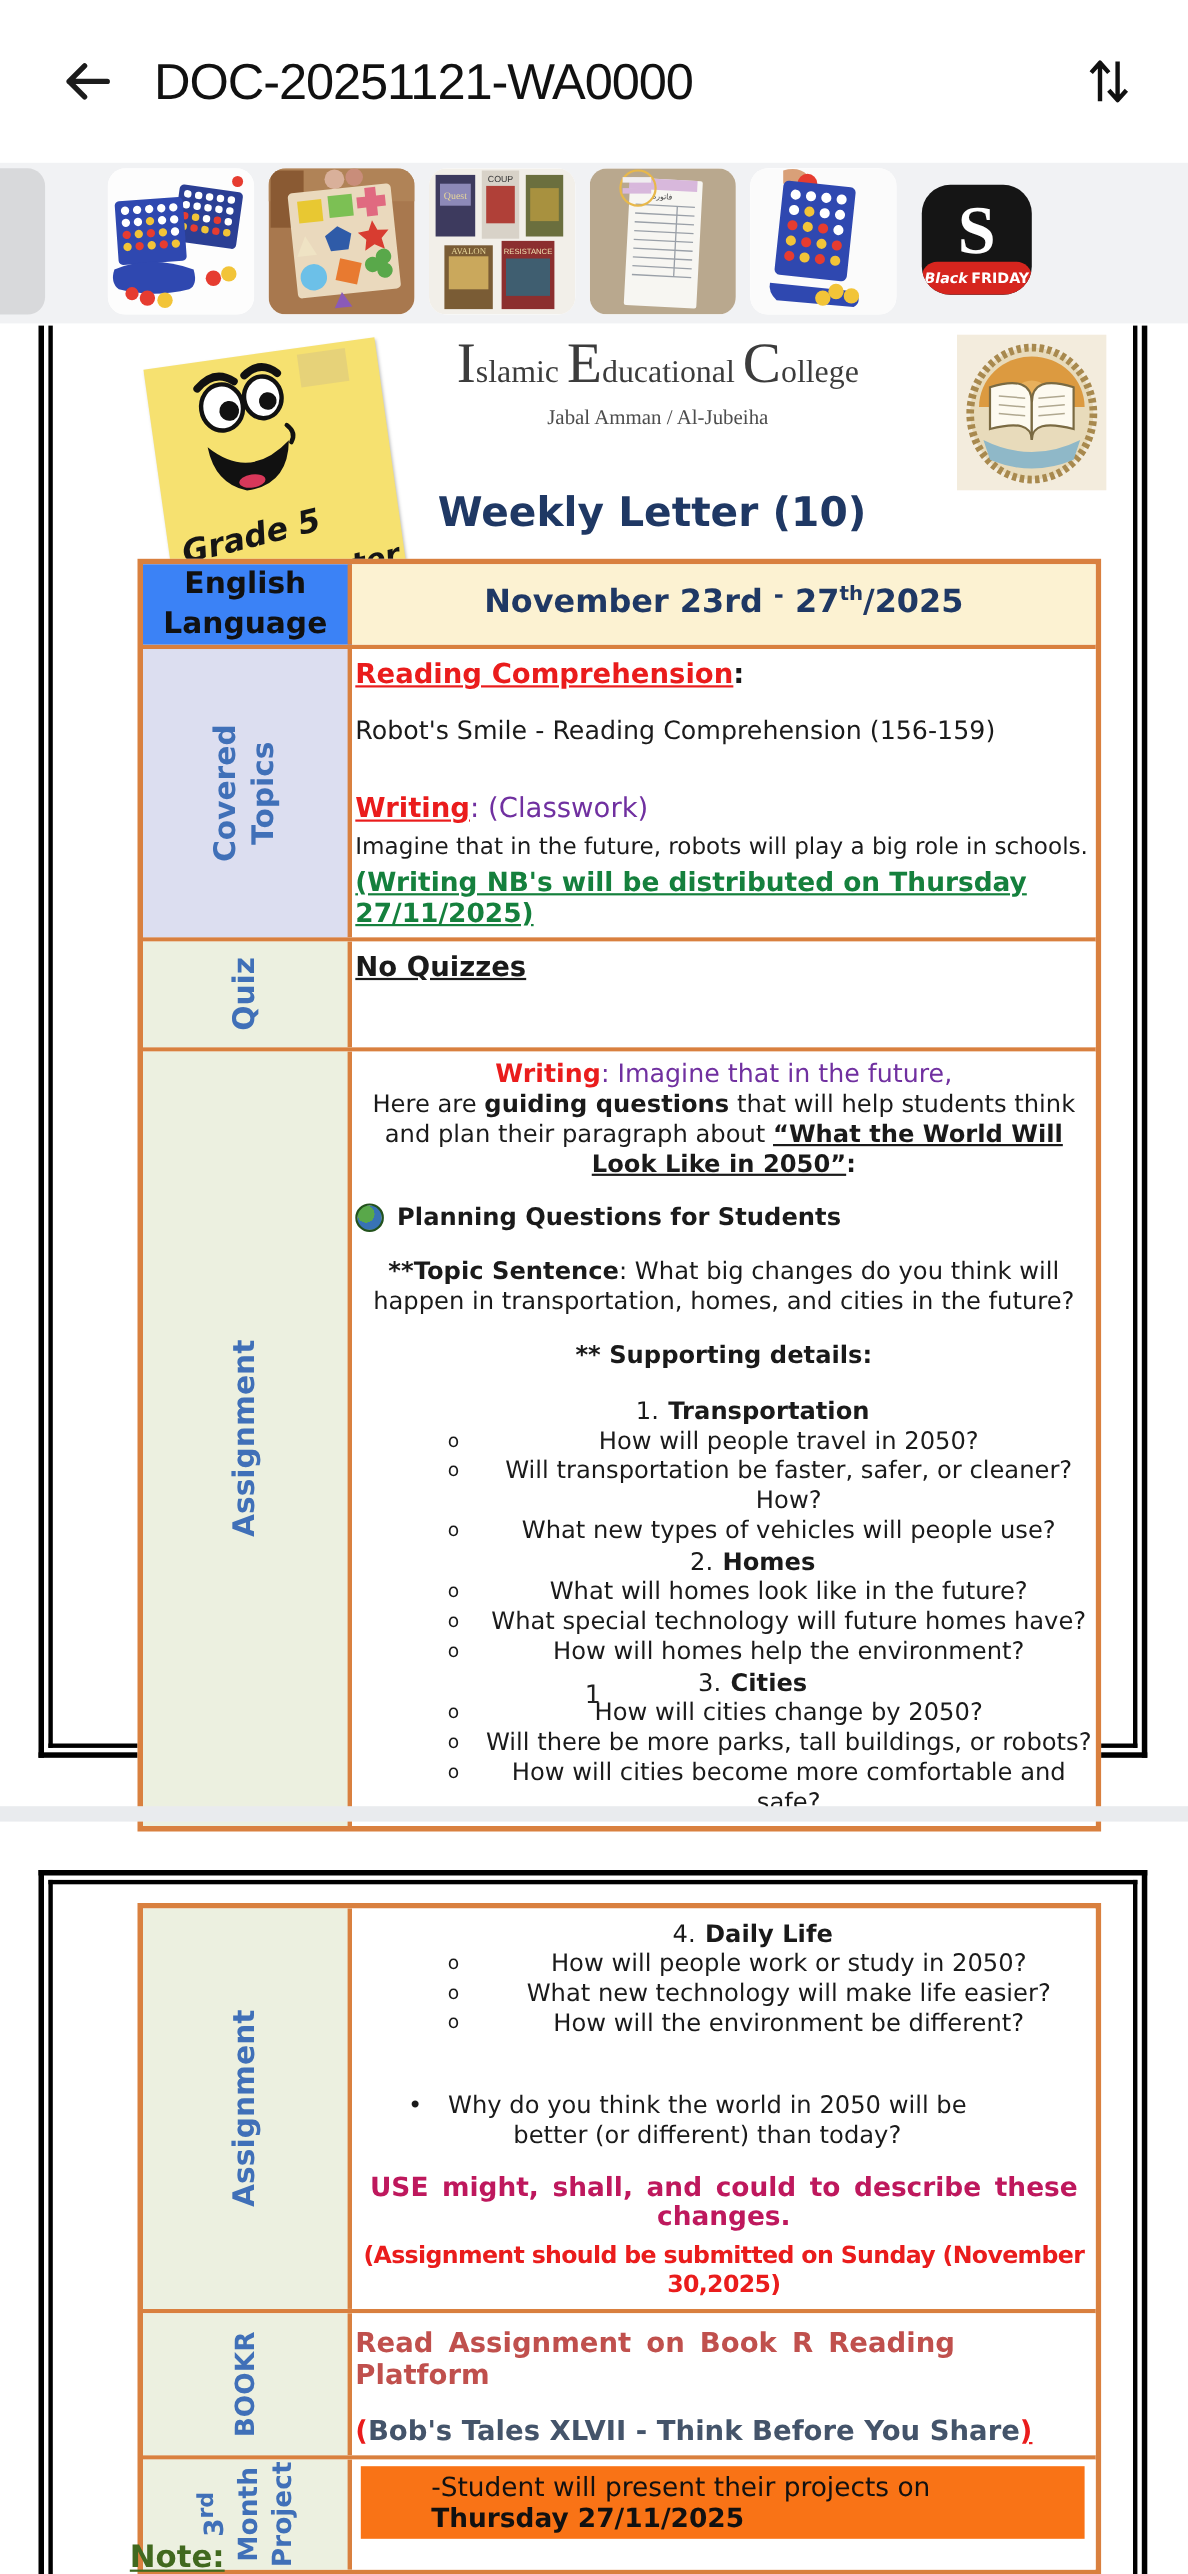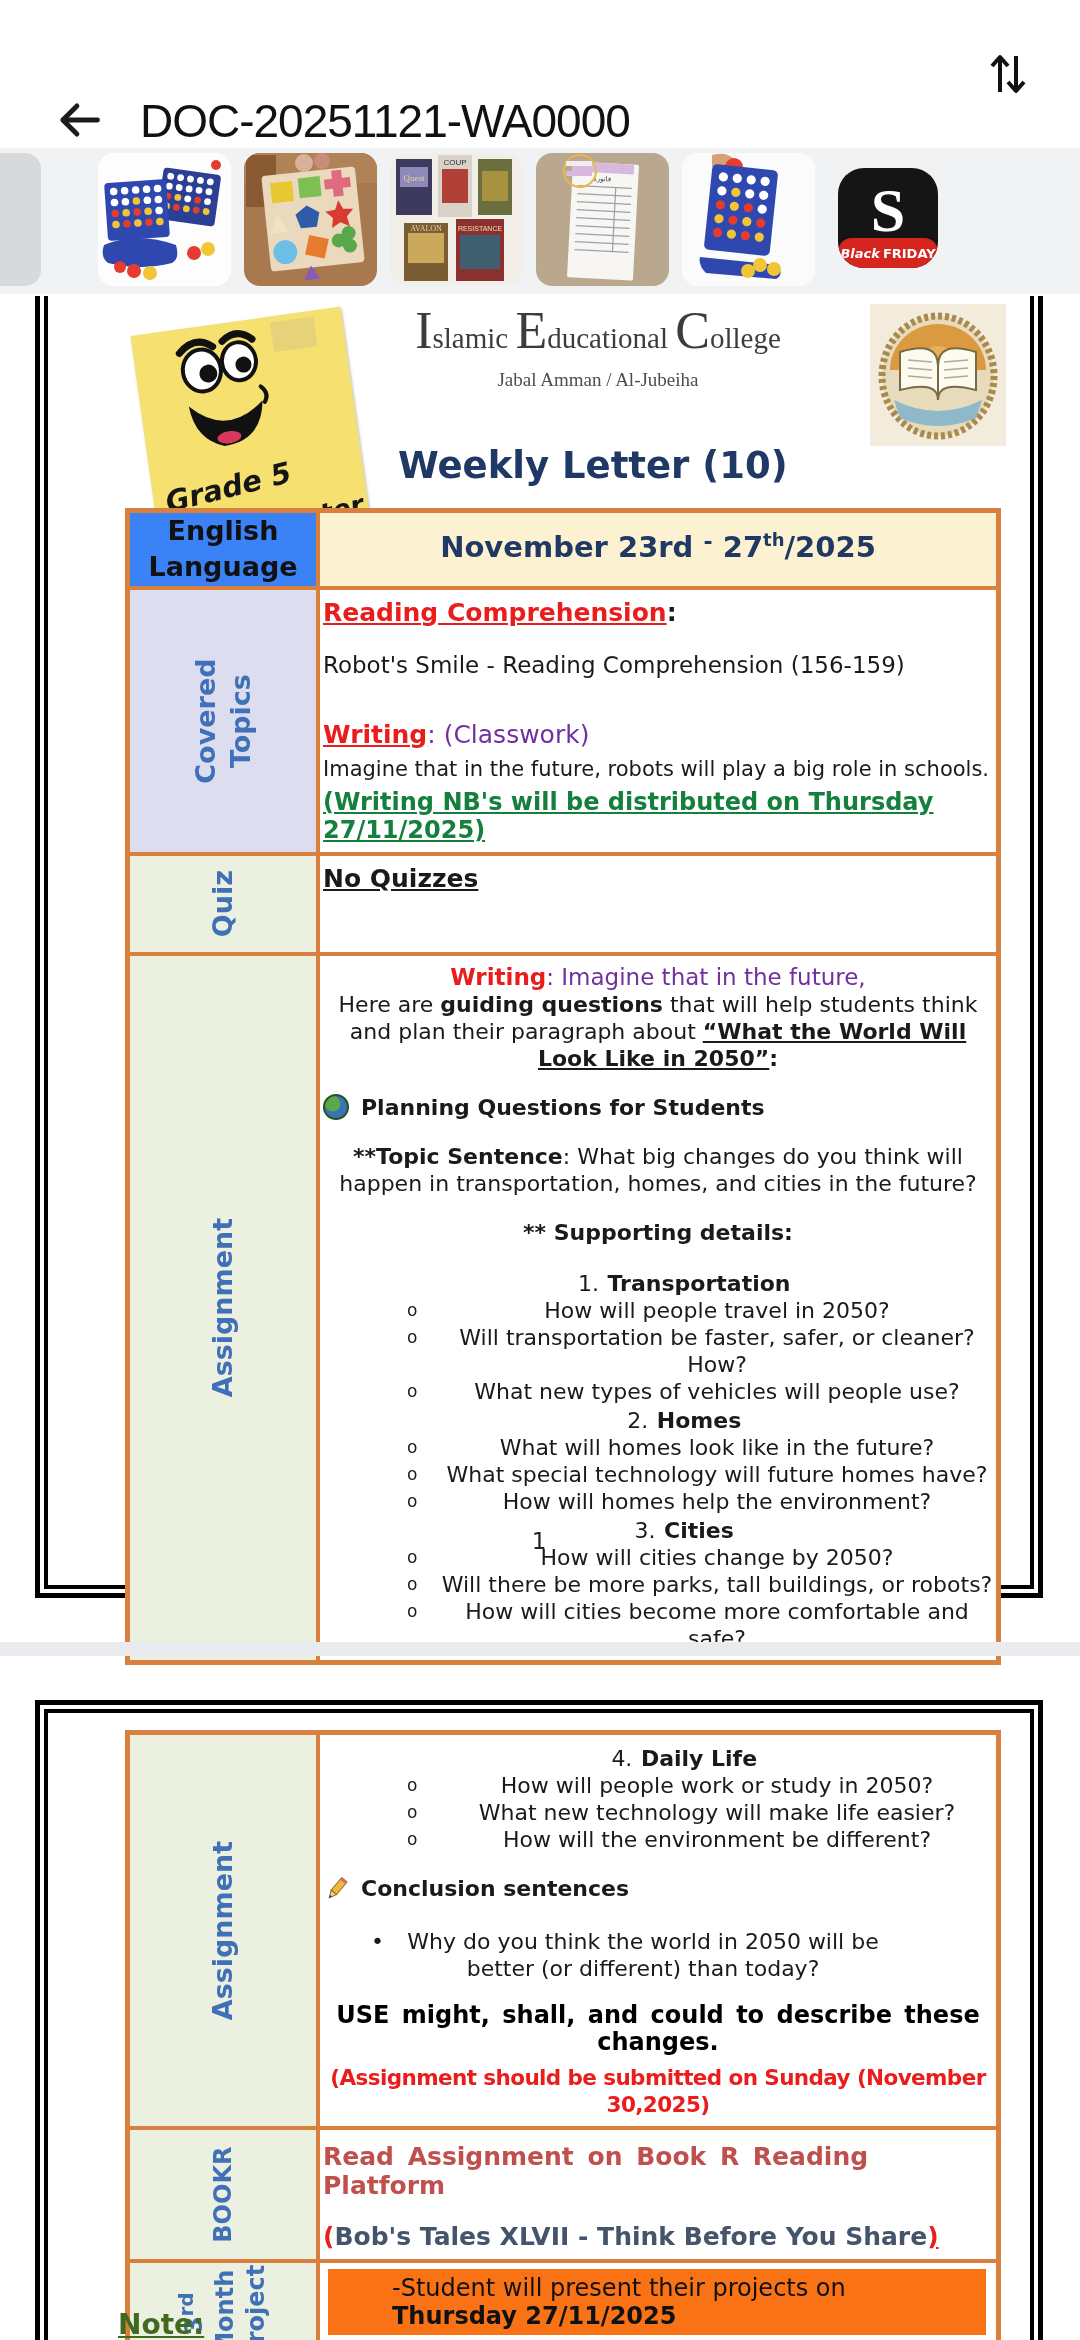--- a/index.html
+++ b/index.html
@@ -1,21 +1,21 @@
 <!DOCTYPE html>
 <html><head>
 <meta charset="utf-8">
 <style>
   * { box-sizing: border-box; margin: 0; padding: 0; }
   html,body { width:1080px; height:2340px; background:#fff; overflow:hidden;
     font-family:"DejaVu Sans", sans-serif; }
 
   
   .app-bar { position:absolute; top:0; left:0; width:1080px; height:148px; background:#fff;
-    display:flex; align-items:flex-end; }
+    display:flex; align-items:center; }
   .back-btn { margin-left:50px; width:56px; height:56px; display:flex; align-items:center; justify-content:center; }
   .doc-title { margin-left:34px; font-size:46px; color:#111; font-family:"Liberation Sans", sans-serif; letter-spacing:-1px; }
   .sort-btn { position:absolute; right:44px; top:46px; width:56px; height:56px; }
 
   
   .ad-strip { position:absolute; top:148px; left:0; width:1080px; height:146px; background:#f1f2f4; }
   .thumb { position:absolute; top:5px; width:133px; height:133px; background:#fff; border-radius:16px;
     overflow:hidden; }
   .thumb svg { width:100%; height:100%; display:block; }
   .thumb-partial { position:absolute; top:5px; left:-92px; width:133px; height:133px; background:#d8d9db; border-radius:16px; }
@@ -99,21 +99,21 @@
   .dot-item { padding-left:80px; position:relative; width:560px; }
   .dot-item::before { content:"•"; position:absolute; left:48px; }
 
   .icon-line { display:flex; align-items:center; gap:12px; font-weight:bold; }
   .globe { width:26px; height:26px; border-radius:50%; flex:none;
     background:radial-gradient(circle at 35% 35%, #59a84a 0 38%, #3873b5 39% 100%); border:2px solid #23521c; }
 
   .pgnum { position:absolute; left:0; width:100%; text-align:center; top:1232px; font-size:23px; color:#222; }
 
   
-  .use-line { color:#000000; font-weight:bold; font-size:24px; margin-top:20px; word-spacing:4px; }
+  .use-line { color:#be185d; font-weight:bold; font-size:24px; margin-top:20px; word-spacing:4px; }
   .submit-note { color:#ea1c1c; font-weight:bold; font-size:21.5px; letter-spacing:-0.6px; margin-top:8px; }
   .bookr1 { color:#c0504d; font-weight:bold; font-size:25px; word-spacing:5px; padding-top:4px;}
   .bookr2 { color:#44546a; font-weight:bold; font-size:25px; margin-top:22px; }
   .bookr2 .paren { color:#ea1c1c; }
   .hl-line { background:#f97316; font-size:24px; color:#111; padding:5px 8px 5px 64px; margin:2px 4px 0 2px; }
   .hl-line b { font-weight:bold; }
   .note-label { position:absolute; left:70px; top:595px; font-size:28px; font-weight:bold; color:#41691f; text-decoration:underline; }
 </style>
 </head>
 <body>
@@ -454,31 +454,20 @@
         <div class="trow" style="min-height:332px">
           <div class="lcell bg-sage">
             <div class="vlabel">Assignment</div>
           </div>
           <div class="ccell asg">
             <div class="num-item"><span class="num">4.</span><span>Daily Life</span></div>
             <div class="o-item">How will people work or study in 2050?</div>
             <div class="o-item">What new technology will make life easier?</div>
             <div class="o-item">How will the environment be different?</div>
             <div class="sp22"></div>
-            <div class="icon-line">
-              <svg width="26" height="26" viewBox="0 0 26 26">
-                <g transform="rotate(40 13 13)">
-                  <rect x="10" y="1" width="7" height="16" fill="#f0b73c" stroke="#8a6a20" stroke-width="1"></rect>
-                  <path d="M10 17 h7 l-3.5 7 z" fill="#e8d0a8" stroke="#8a6a20" stroke-width="1"></path>
-                  <path d="M12.2 21.5 l1.3 2.5 1.3 -2.5 z" fill="#333"></path>
-                  <rect x="10" y="0" width="7" height="3" fill="#d86a6a"></rect>
-                </g>
-              </svg>
-              <span>Conclusion sentences</span>
-            </div>
             <div class="sp26"></div>
             <div class="dot-item">Why do you think the world in 2050 will be better (or different) than today?</div>
             <div class="use-line">USE might, shall, and could to describe these changes.</div>
             <div class="submit-note">(Assignment should be submitted on Sunday (November 30,2025)</div>
           </div>
         </div>
 
         <div class="trow" style="min-height:100px">
           <div class="lcell bg-sage">
             <div class="vlabel vlabel-sm">BOOKR</div>

